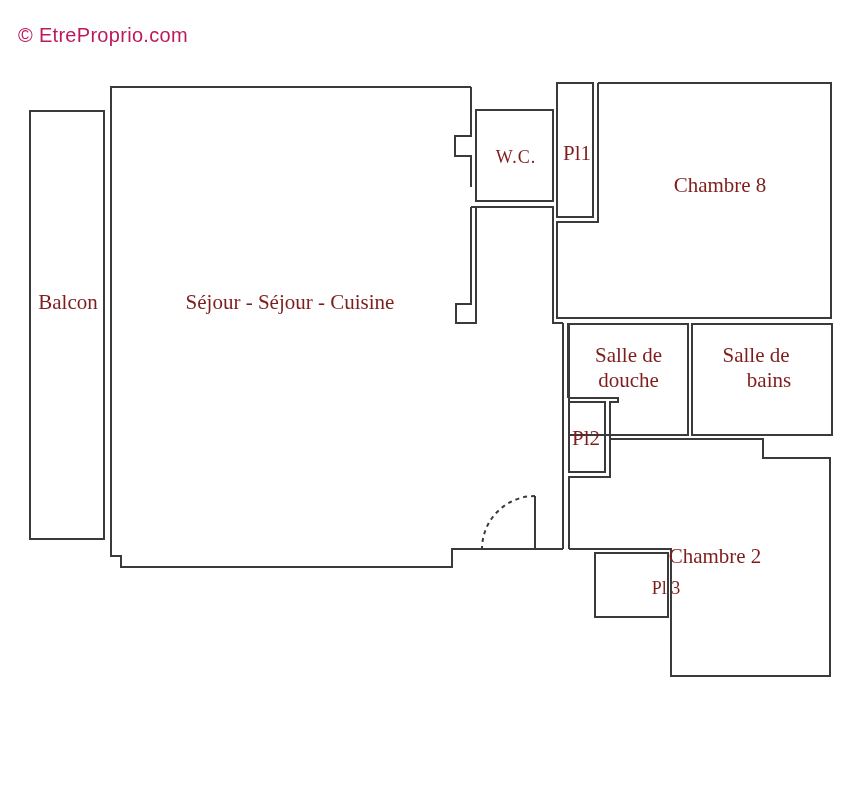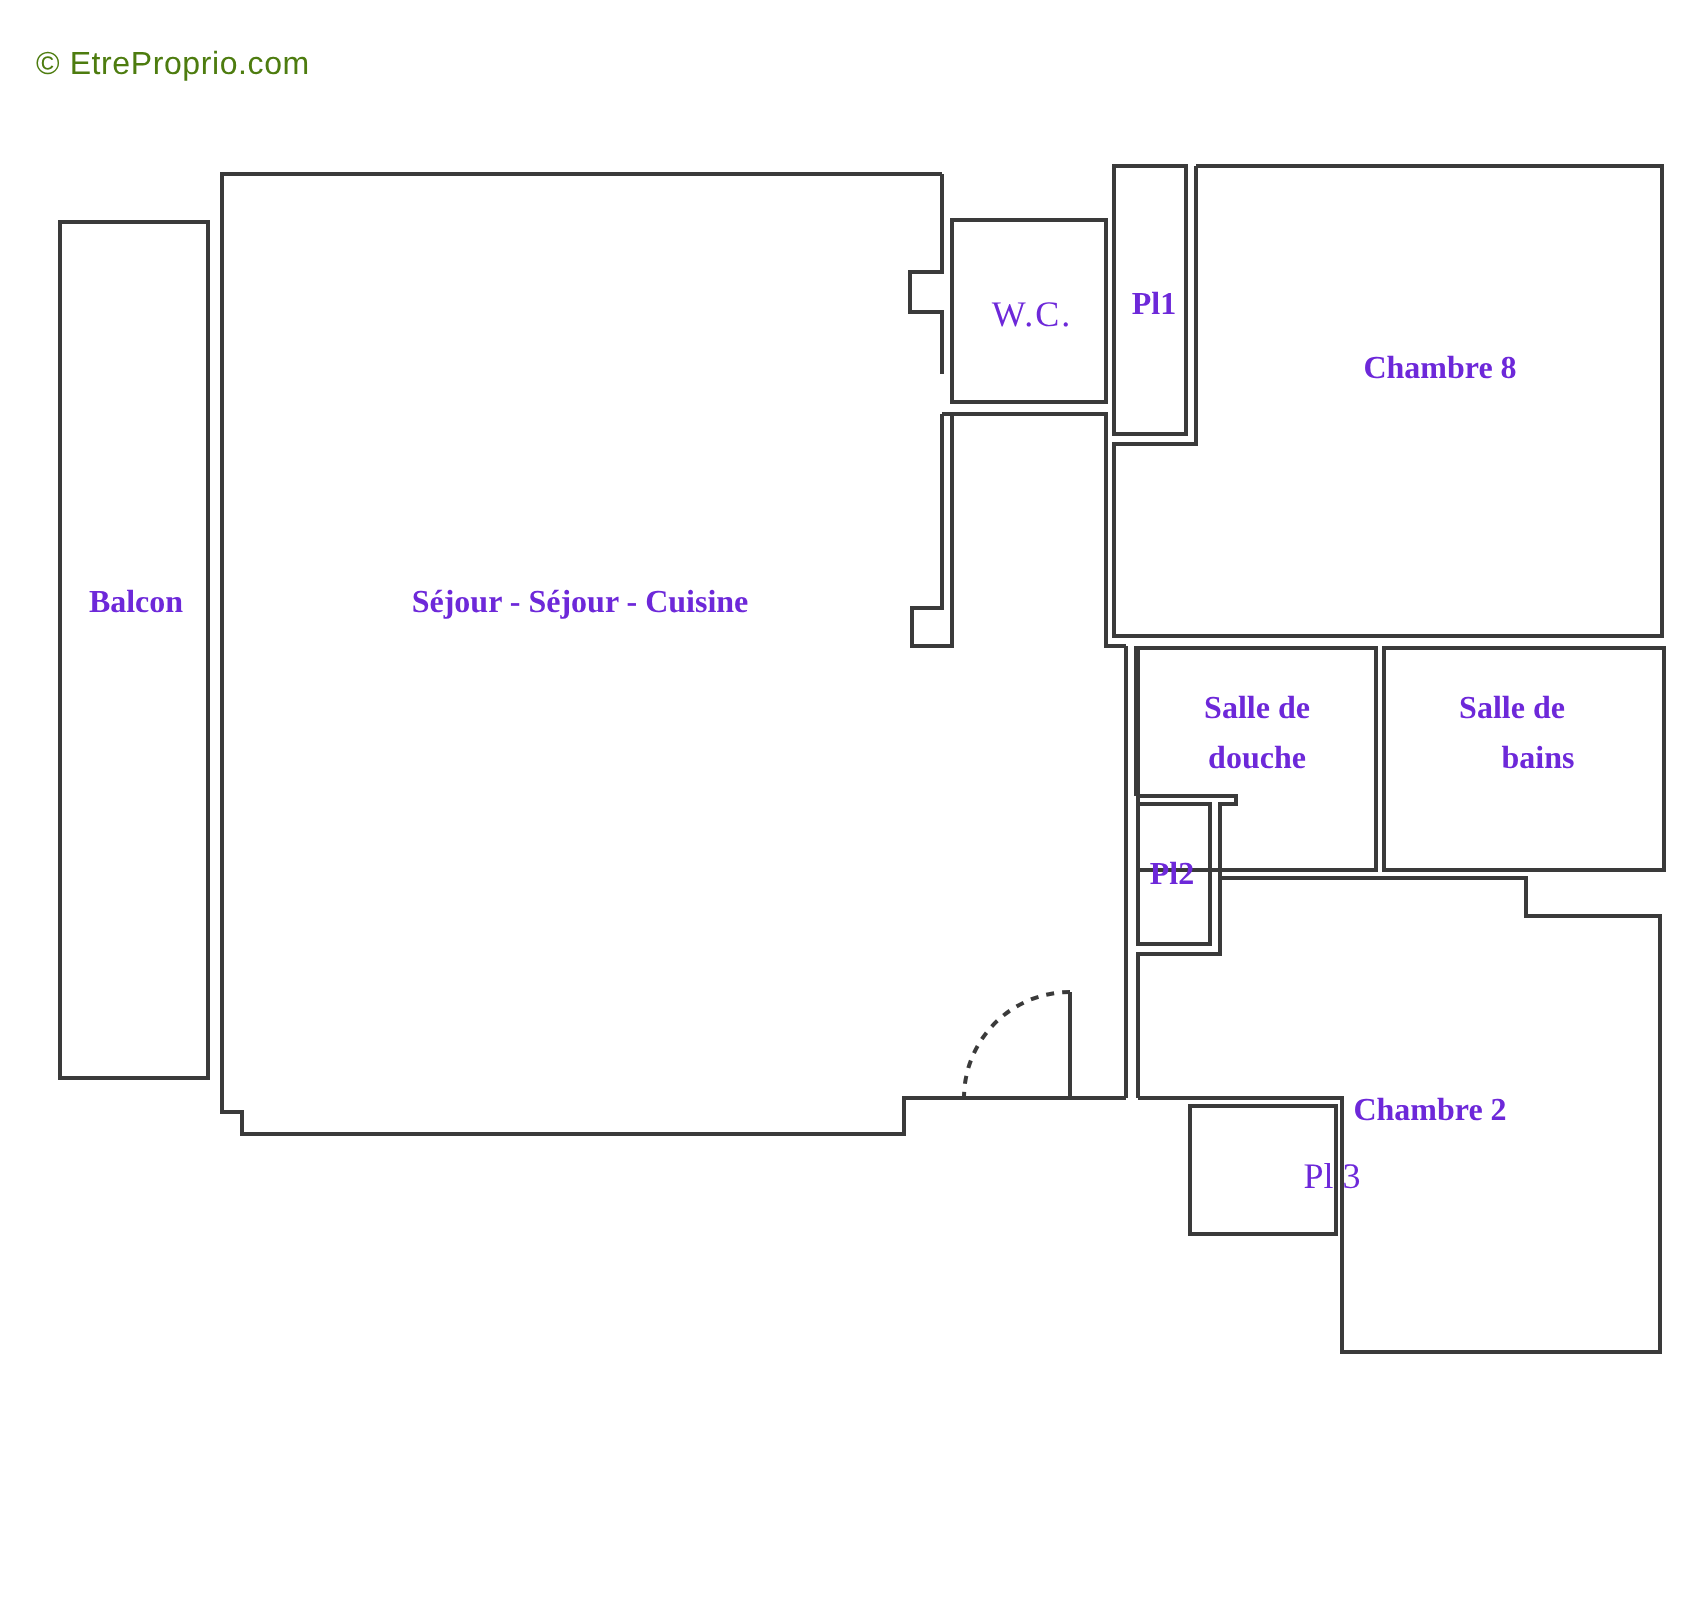--- a/index.html
+++ b/index.html
@@ -3,31 +3,31 @@
 <meta charset="utf-8">
 <style>
   html, body { margin: 0; padding: 0; background: #ffffff; }
   body { width: 853px; height: 800px; position: relative; overflow: hidden; }
   #plan { position: absolute; left: 0; top: 0; width: 853px; height: 800px; }
   .wall { fill: none; stroke: #3a3a3a; stroke-width: 2; stroke-linejoin: miter; }
   .door-arc { fill: none; stroke: #3a3a3a; stroke-width: 2; stroke-dasharray: 4 4; }
   .lbl {
     position: absolute;
     font-family: "Liberation Serif", "DejaVu Serif", serif;
-    color: #6d28d9;
+    color: #7f1d1d;
     font-size: 18px;
     text-align: center;
     line-height: 24px;
     white-space: nowrap;
   }
-  .lbl.bold { font-weight: bold; font-size: 16px; }
+  .lbl.bold { font-weight: normal; font-size: 21px; }
   .watermark {
     position: absolute; left: 18px; top: 24px;
     font-family: "Liberation Sans", "DejaVu Sans", sans-serif;
-    font-size: 16px; color: #4d7c0f; letter-spacing: 0.3px;
+    font-size: 20px; color: #be185d; letter-spacing: 0.3px;
   }
 </style>
 </head>
 <body>
 
 <div class="watermark">© EtreProprio.com</div>
 
 <svg id="plan" viewBox="0 0 853 800">
 
   <rect class="wall" x="30" y="111" width="74" height="428"></rect>

